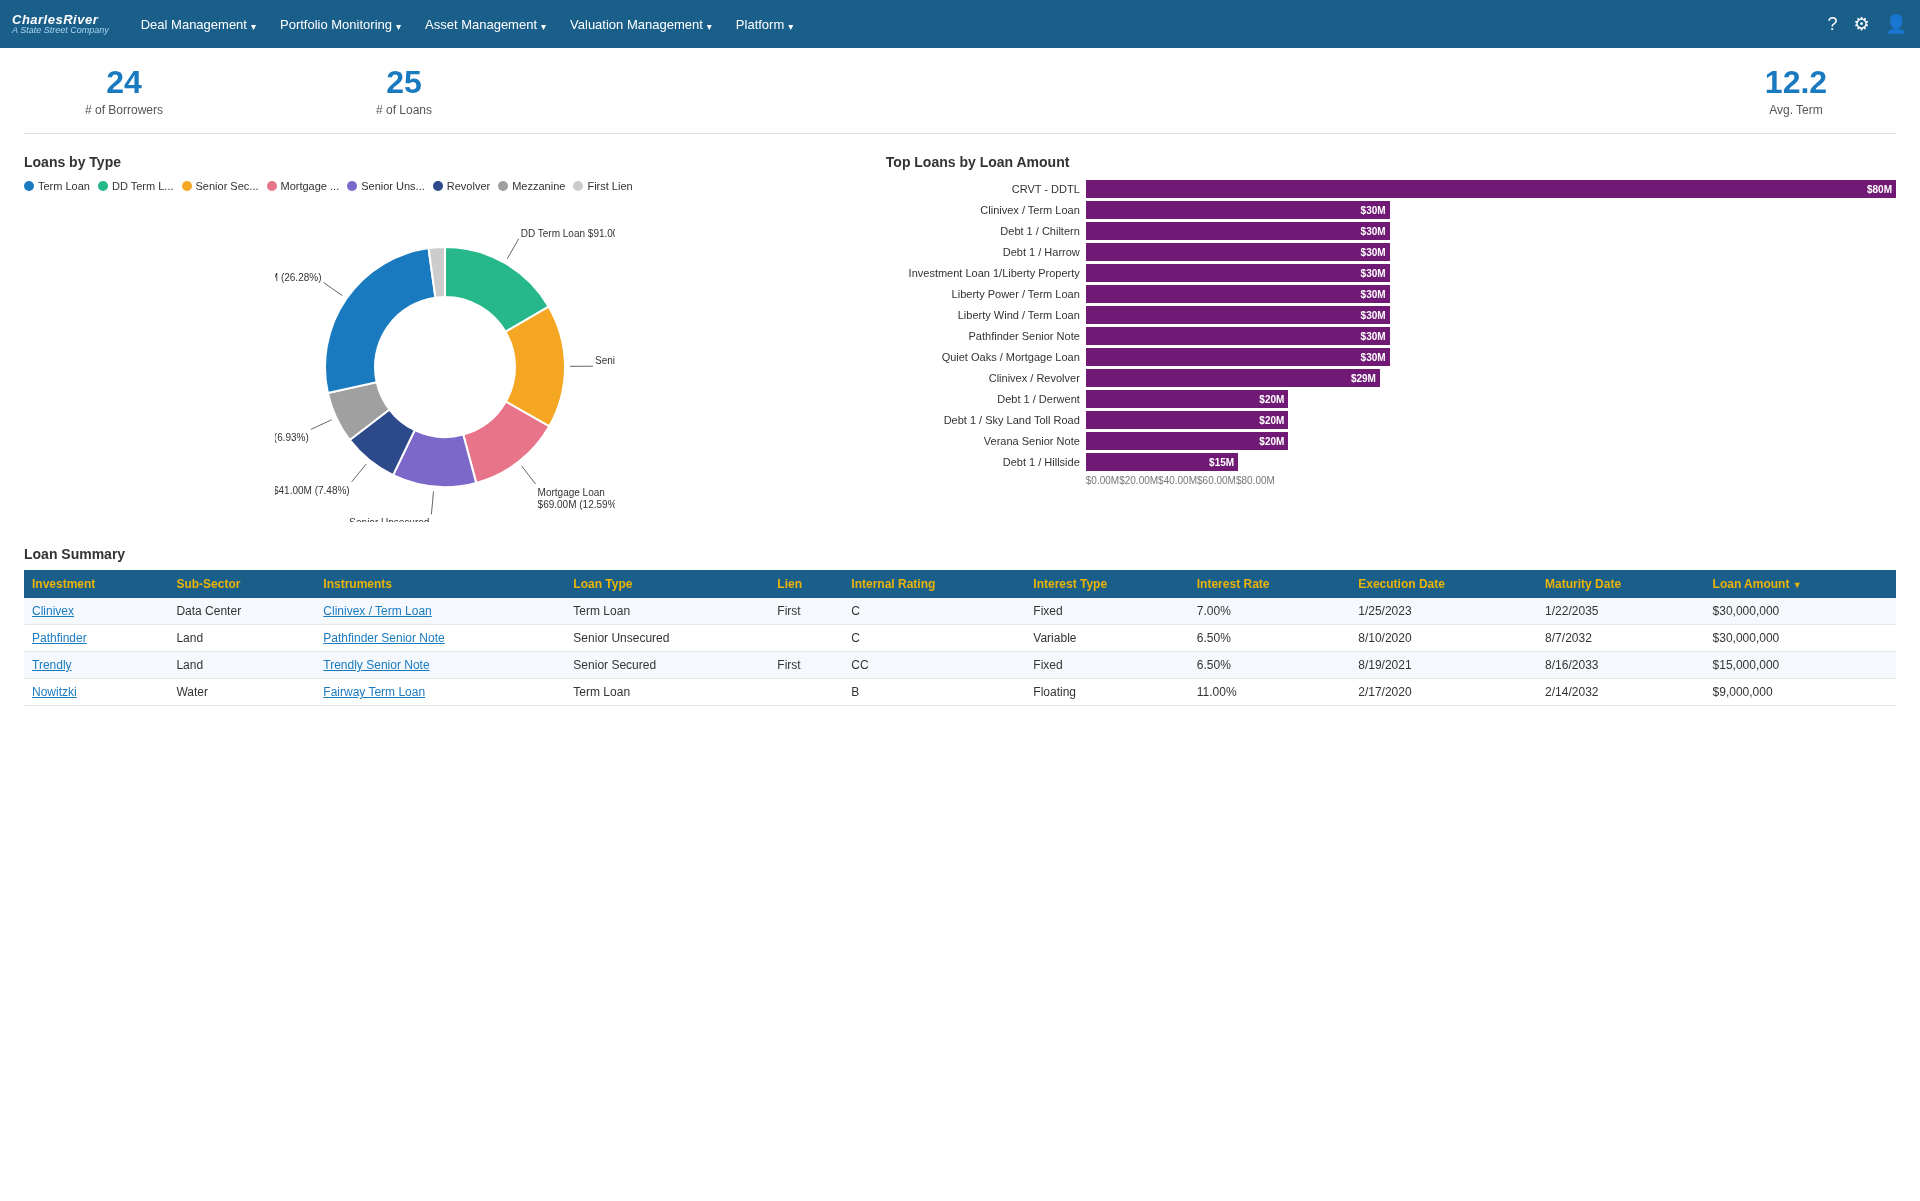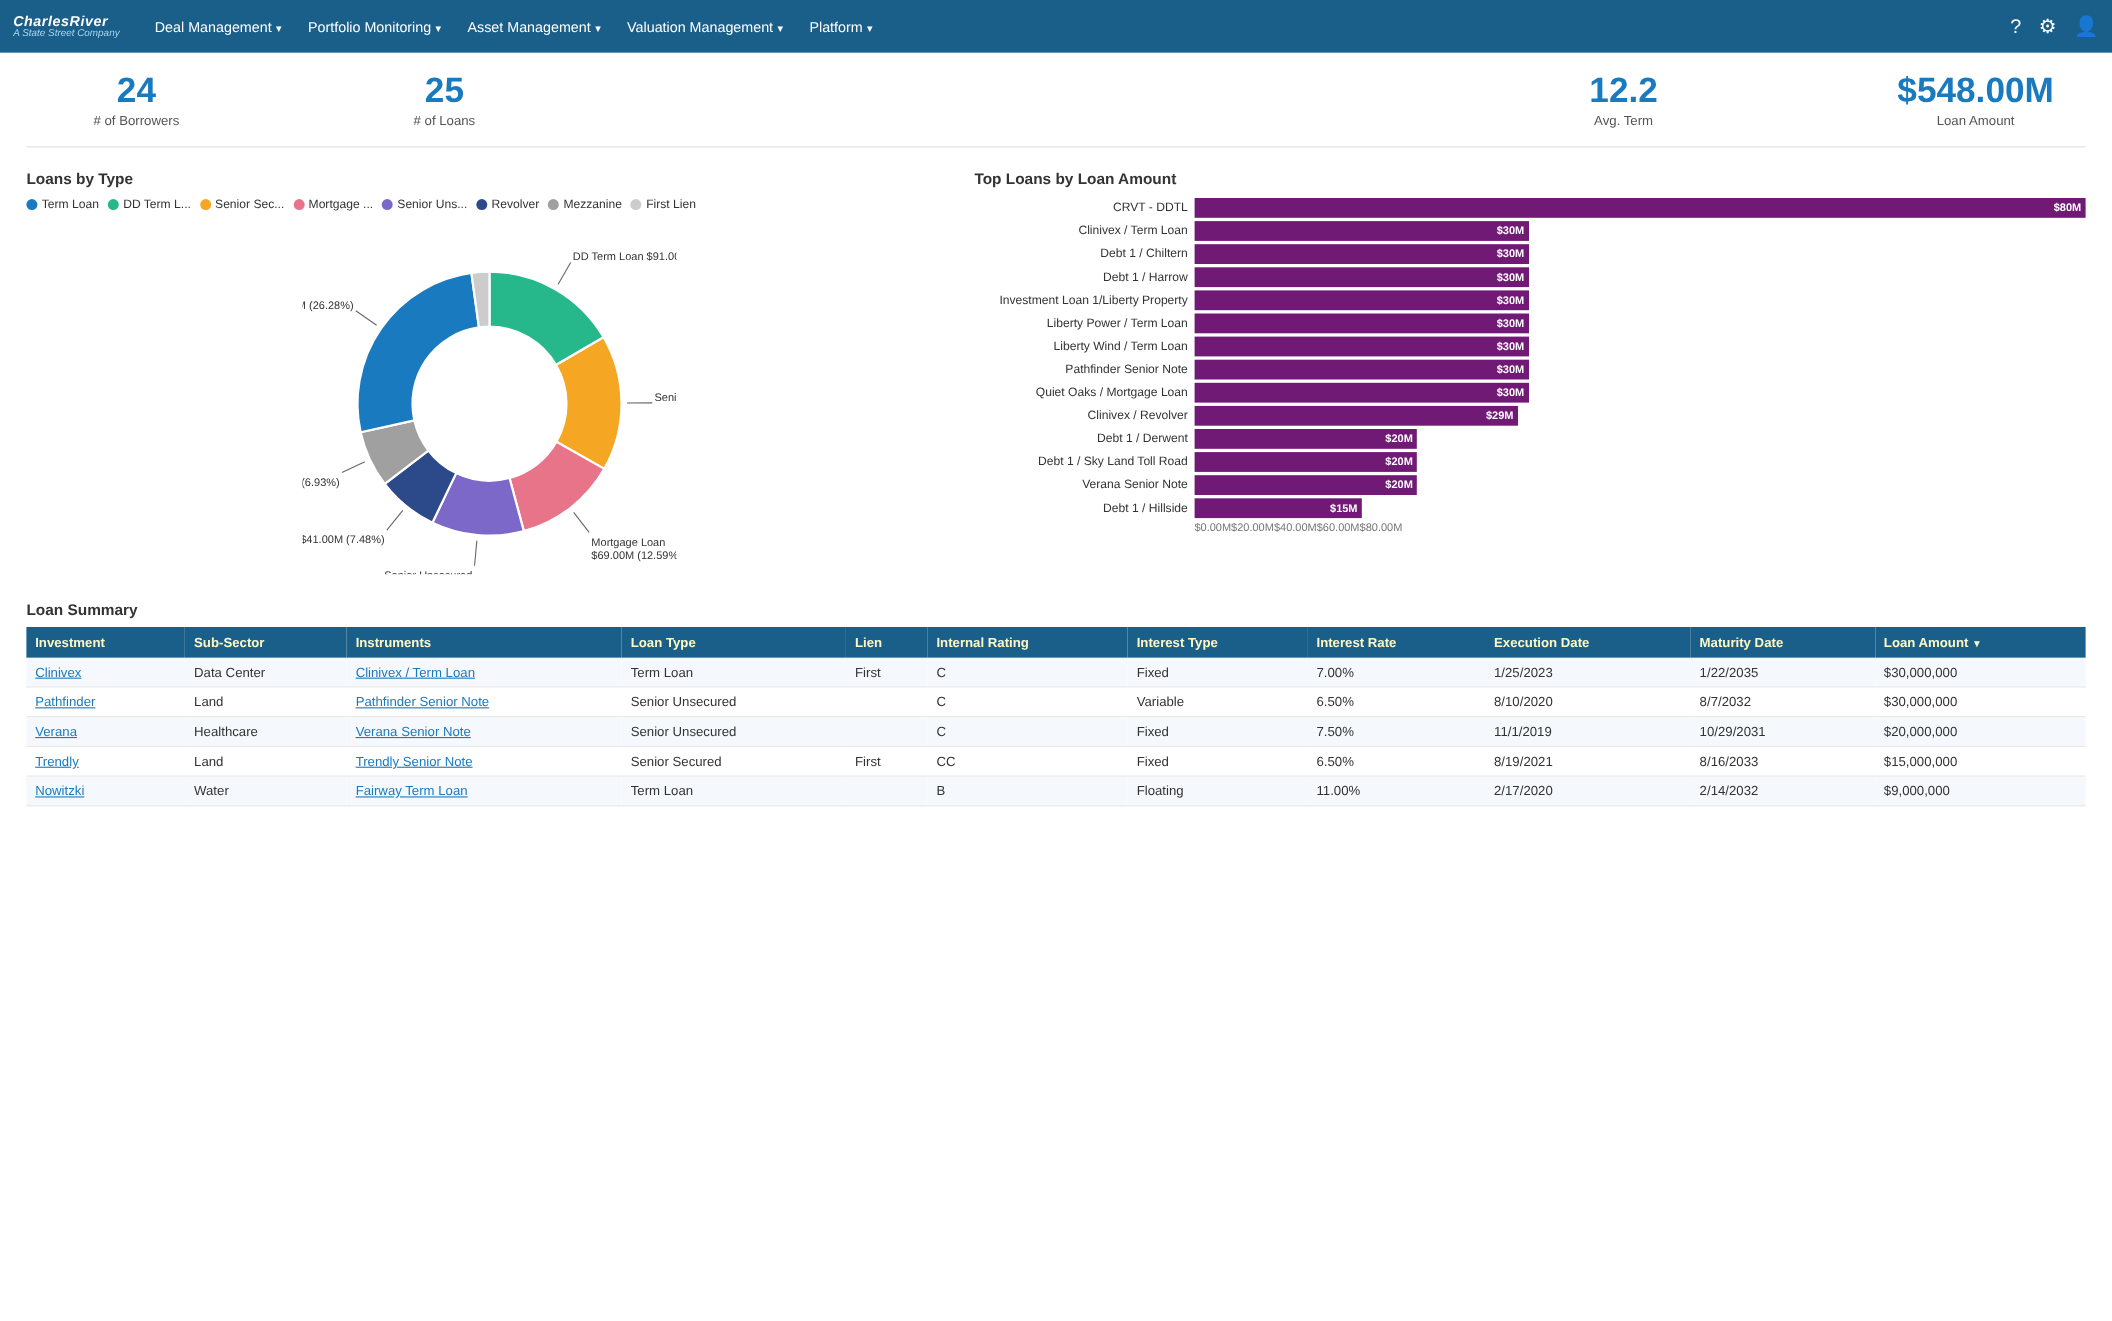--- a/index.html
+++ b/index.html
@@ -155,21 +155,21 @@
       justify-content: flex-start;
       font-size: 10px;
       color: #777;
       margin-top: 4px;
     }
 
     
     .loan-summary { margin-top: 8px; }
     .table-title { font-size: 14px; font-weight: bold; margin-bottom: 8px; }
     table { width: 100%; border-collapse: collapse; font-size: 12px; }
-    thead tr { background: #1a5f8a; color: #fef9c3; }
+    thead tr { background: #1a5f8a; color: #eab308; }
     thead th {
       padding: 7px 8px;
       text-align: left;
       font-weight: bold;
       font-size: 12px;
       white-space: nowrap;
     }
     tbody tr:nth-child(odd) { background: #f5f9fd; }
     tbody tr:nth-child(even) { background: white; }
     tbody td {
@@ -222,24 +222,20 @@
       <div class="stat-value">24</div>
       <div class="stat-label"># of Borrowers</div>
     </div>
     <div class="stat-block" style="margin-left:80px;">
       <div class="stat-value">25</div>
       <div class="stat-label"># of Loans</div>
     </div>
     <div class="stat-block right">
       <div class="stat-value">12.2</div>
       <div class="stat-label">Avg. Term</div>
-    </div>
-    <div class="stat-block" style="margin-left:120px;">
-      <div class="stat-value">$548.00M</div>
-      <div class="stat-label">Loan Amount</div>
     </div>
   </div>
 
   <div class="two-col">
 
     <div class="left-panel">
       <div class="section-title">Loans by Type</div>
       <div class="legend" id="donut-legend">
           <div class="legend-item">
             <span class="legend-dot" style="background:#1a7abf"></span>
@@ -467,33 +463,20 @@
             <td>Senior Unsecured</td>
             <td></td>
             <td>C</td>
             <td>Variable</td>
             <td>6.50%</td>
             <td>8/10/2020</td>
             <td>8/7/2032</td>
             <td>$30,000,000</td>
           </tr>
           <tr>
-            <td class="link-cell">Verana</td>
-            <td>Healthcare</td>
-            <td class="link-cell">Verana Senior Note</td>
-            <td>Senior Unsecured</td>
-            <td></td>
-            <td>C</td>
-            <td>Fixed</td>
-            <td>7.50%</td>
-            <td>11/1/2019</td>
-            <td>10/29/2031</td>
-            <td>$20,000,000</td>
-          </tr>
-          <tr>
             <td class="link-cell">Trendly</td>
             <td>Land</td>
             <td class="link-cell">Trendly Senior Note</td>
             <td>Senior Secured</td>
             <td>First</td>
             <td>CC</td>
             <td>Fixed</td>
             <td>6.50%</td>
             <td>8/19/2021</td>
             <td>8/16/2033</td>

